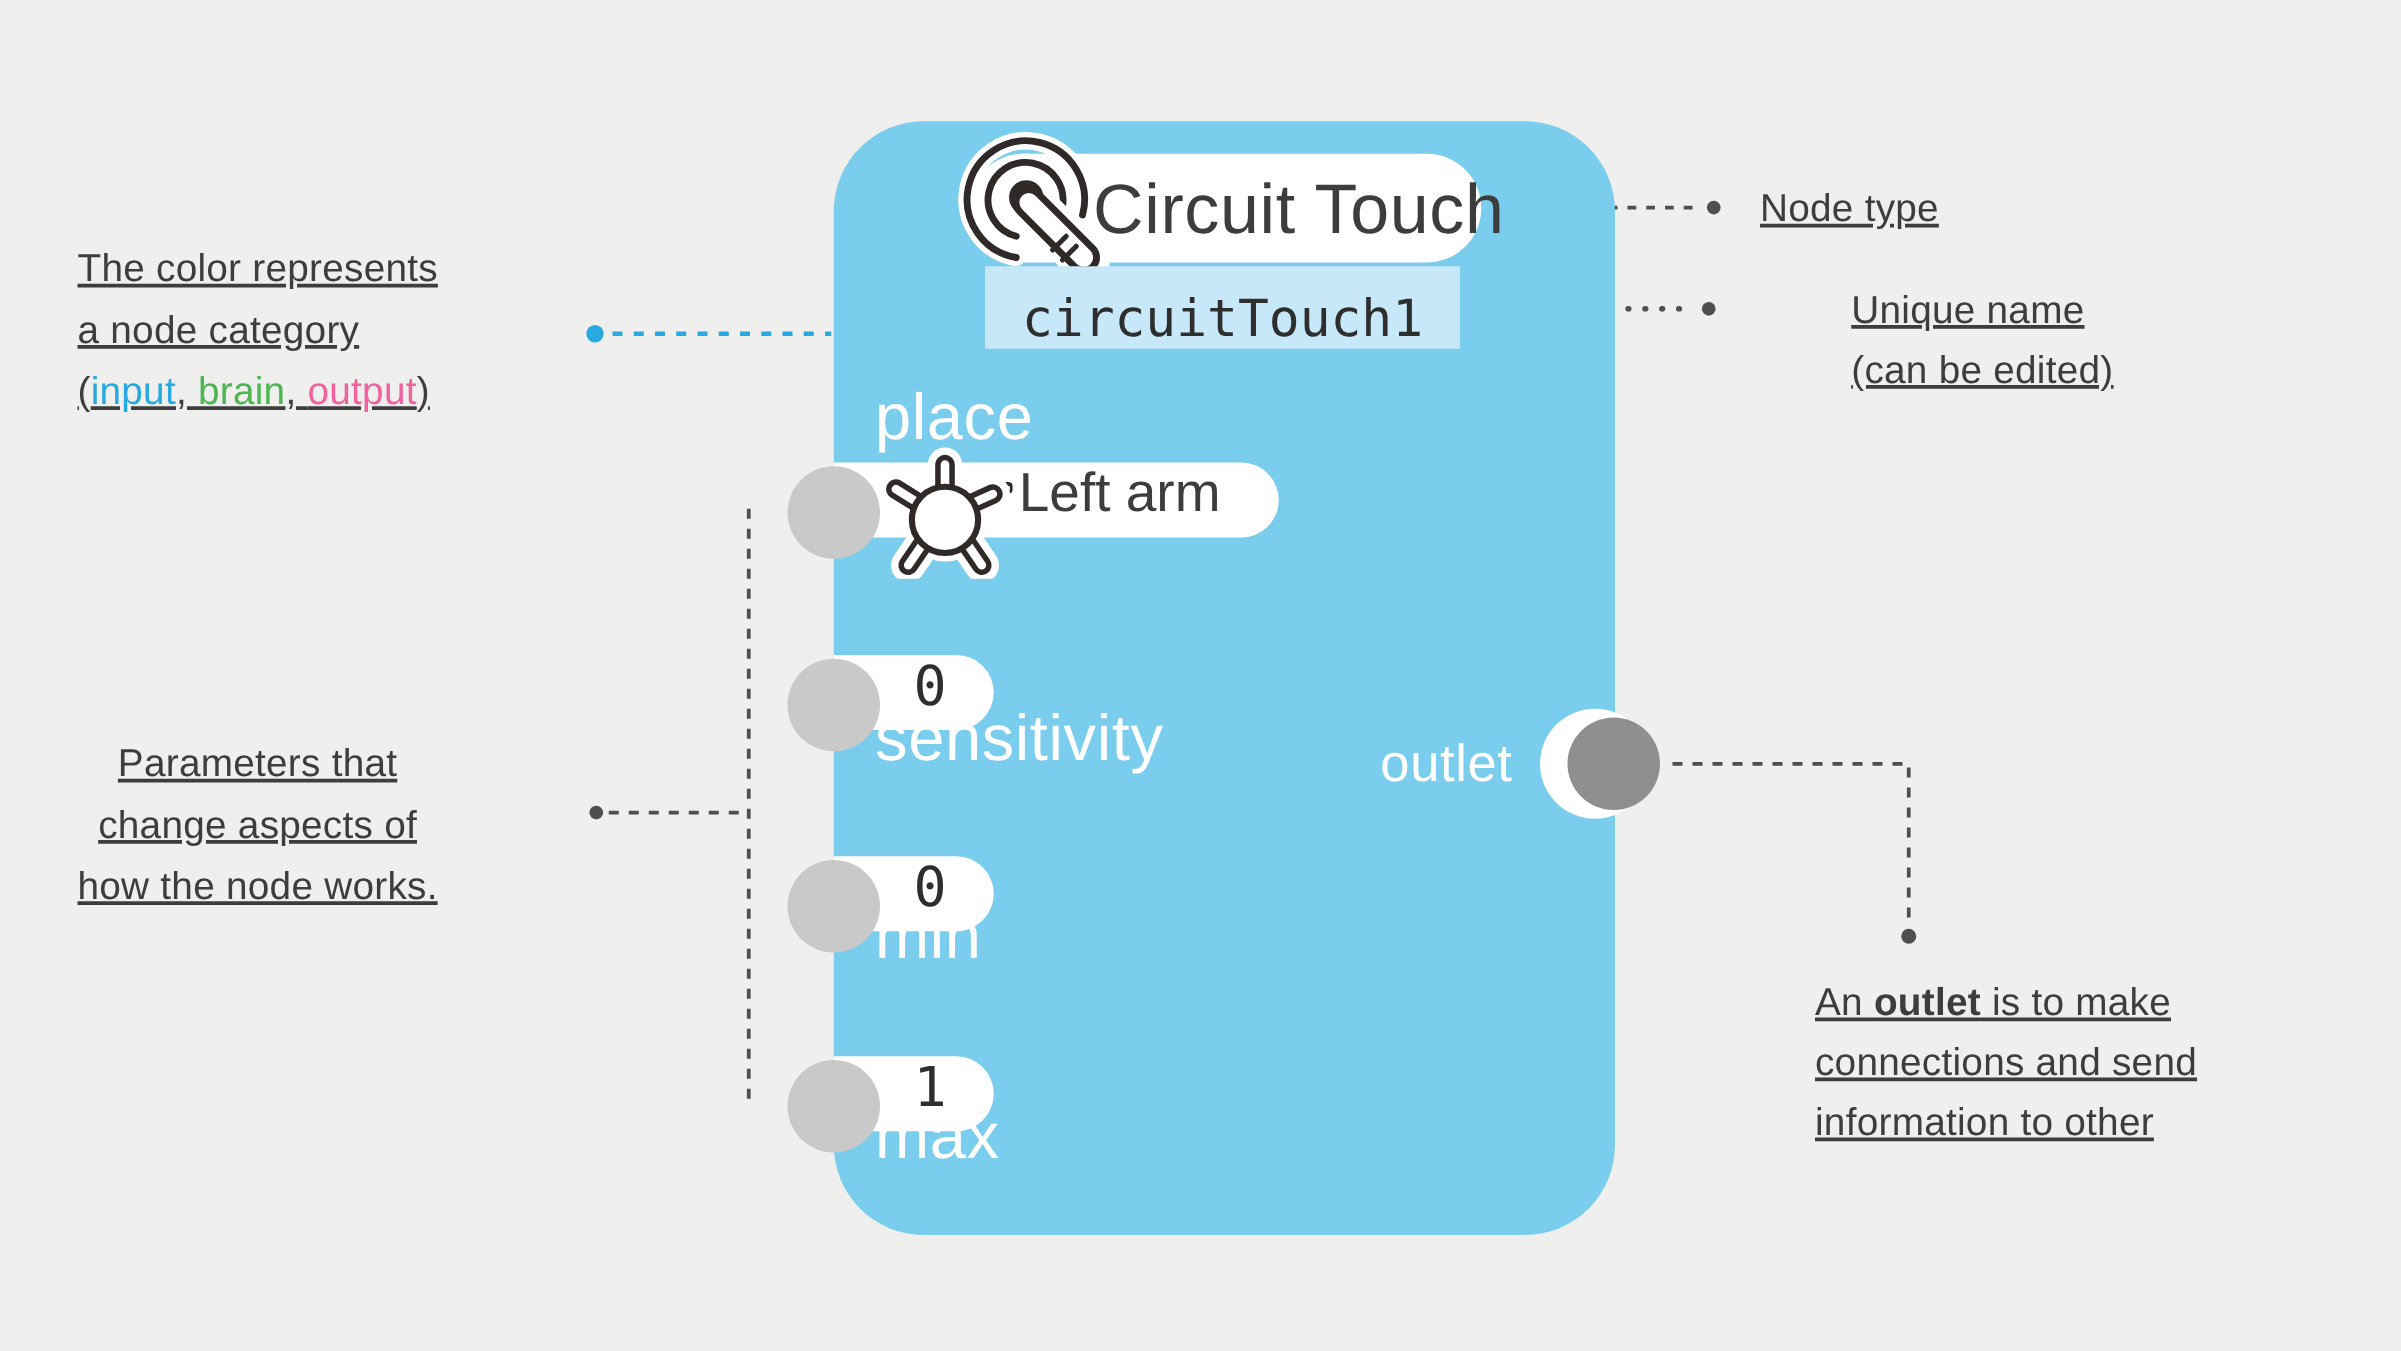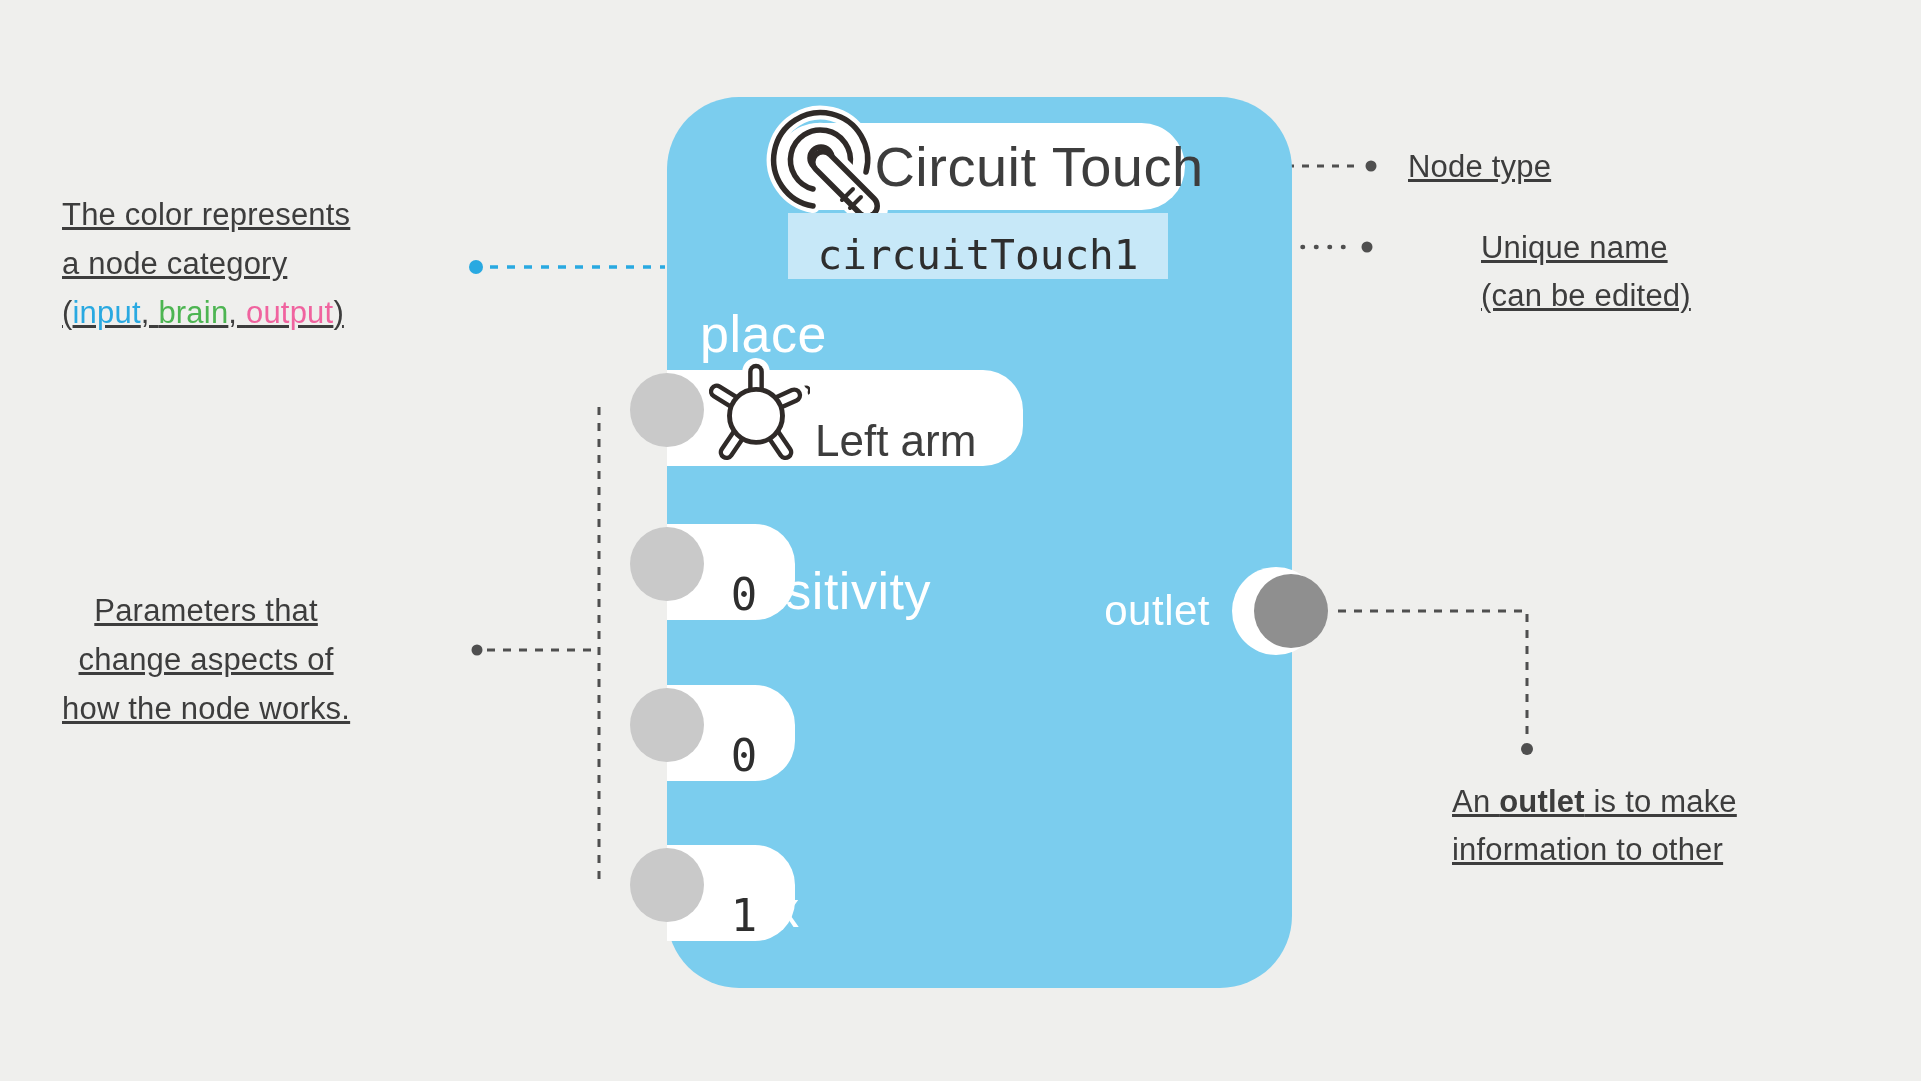--- a/index.html
+++ b/index.html
@@ -38,22 +38,22 @@
   .name-box .t{
     font-family:"DejaVu Sans Mono", monospace;
     font-size:41px;color:#2e2e2e;white-space:nowrap;
   }
   .param-label{
     position:absolute;left:33px;font-size:52px;line-height:42px;
     color:var(--node-label-color,#fff);letter-spacing:.5px;white-space:nowrap;
   }
   .pill{
     position:absolute;left:0;background:var(--pill-fill,#fff);
-    height:96px;border-radius:0 40px 40px 0;
-    display:flex;align-items:flex-end;
+    height:60px;border-radius:0 40px 40px 0;
+    display:flex;align-items:flex-start;
   }
   .pill .num{
     font-family:"DejaVu Sans Mono", monospace;font-size:44px;color:#2e2e2e;
     width:100%;text-align:center;padding-left:26px;box-sizing:border-box;
   }
   .pill-place{top:273px;width:356px;}
   .pill-place .val{font-size:44px;color:var(--dark-text,#3d3d3d);margin-left:148px;white-space:nowrap;}
   .robot-icon{position:absolute;left:35px;top:258px;width:108px;height:108px;}
   .pill-sensitivity{top:427px;width:128px;}
   .pill-min{top:588px;width:128px;}
@@ -233,16 +233,17 @@
   </div>
 
   <div class="note note-params">
     <div>Parameters that</div>
     <div>change aspects of</div>
     <div>how the node works.</div>
   </div>
 
   <div class="note note-outlet">
     <div><span>An </span><span class="b">outlet</span><span> is to make</span></div>
+    <div>connections and send</div>
     <div>information to other</div>
   </div>
 
 </div>
 
 </body></html>

